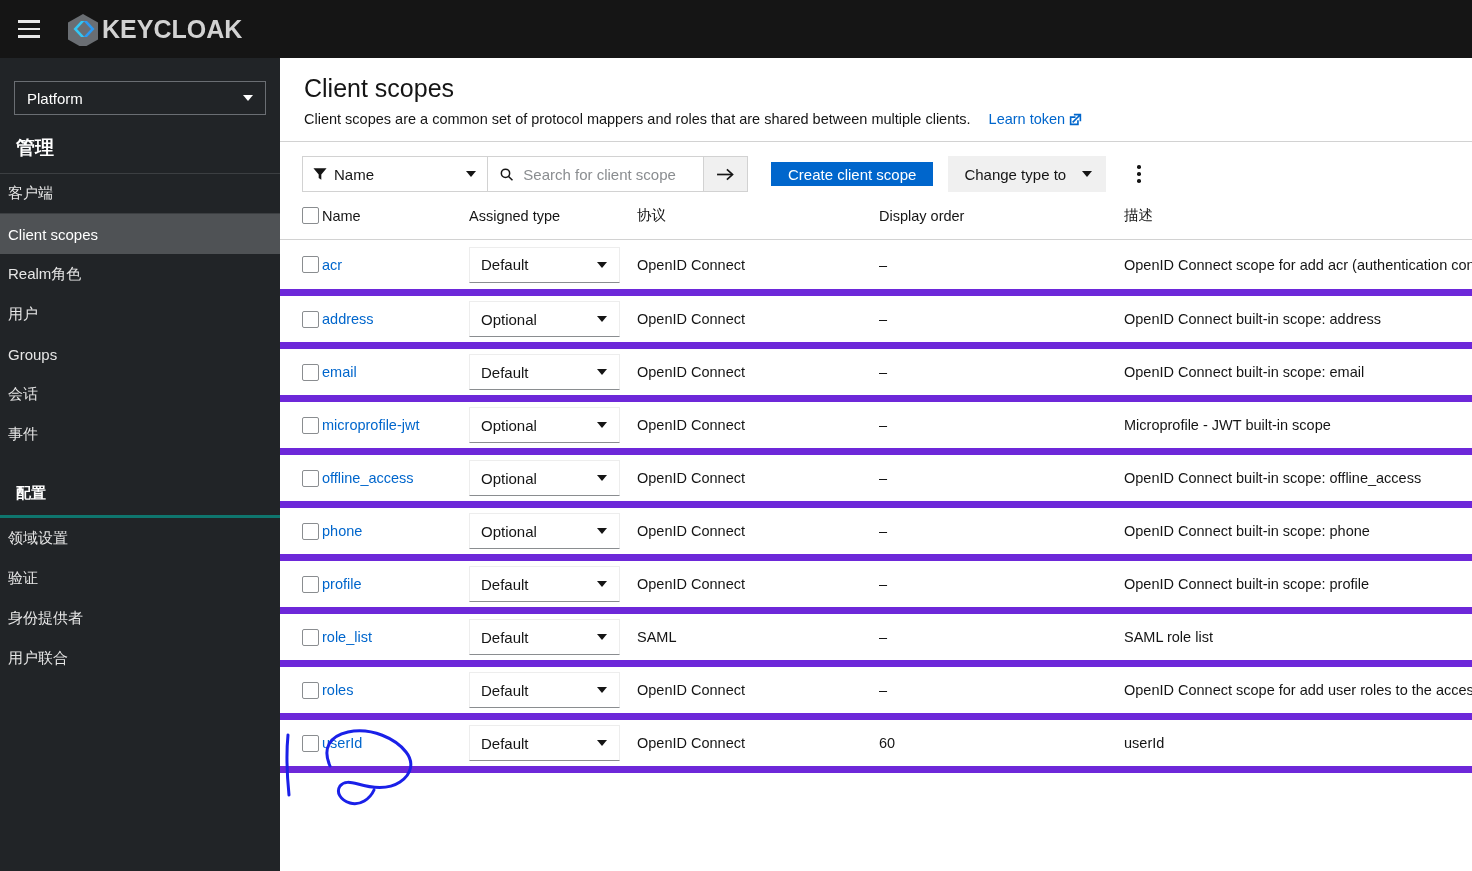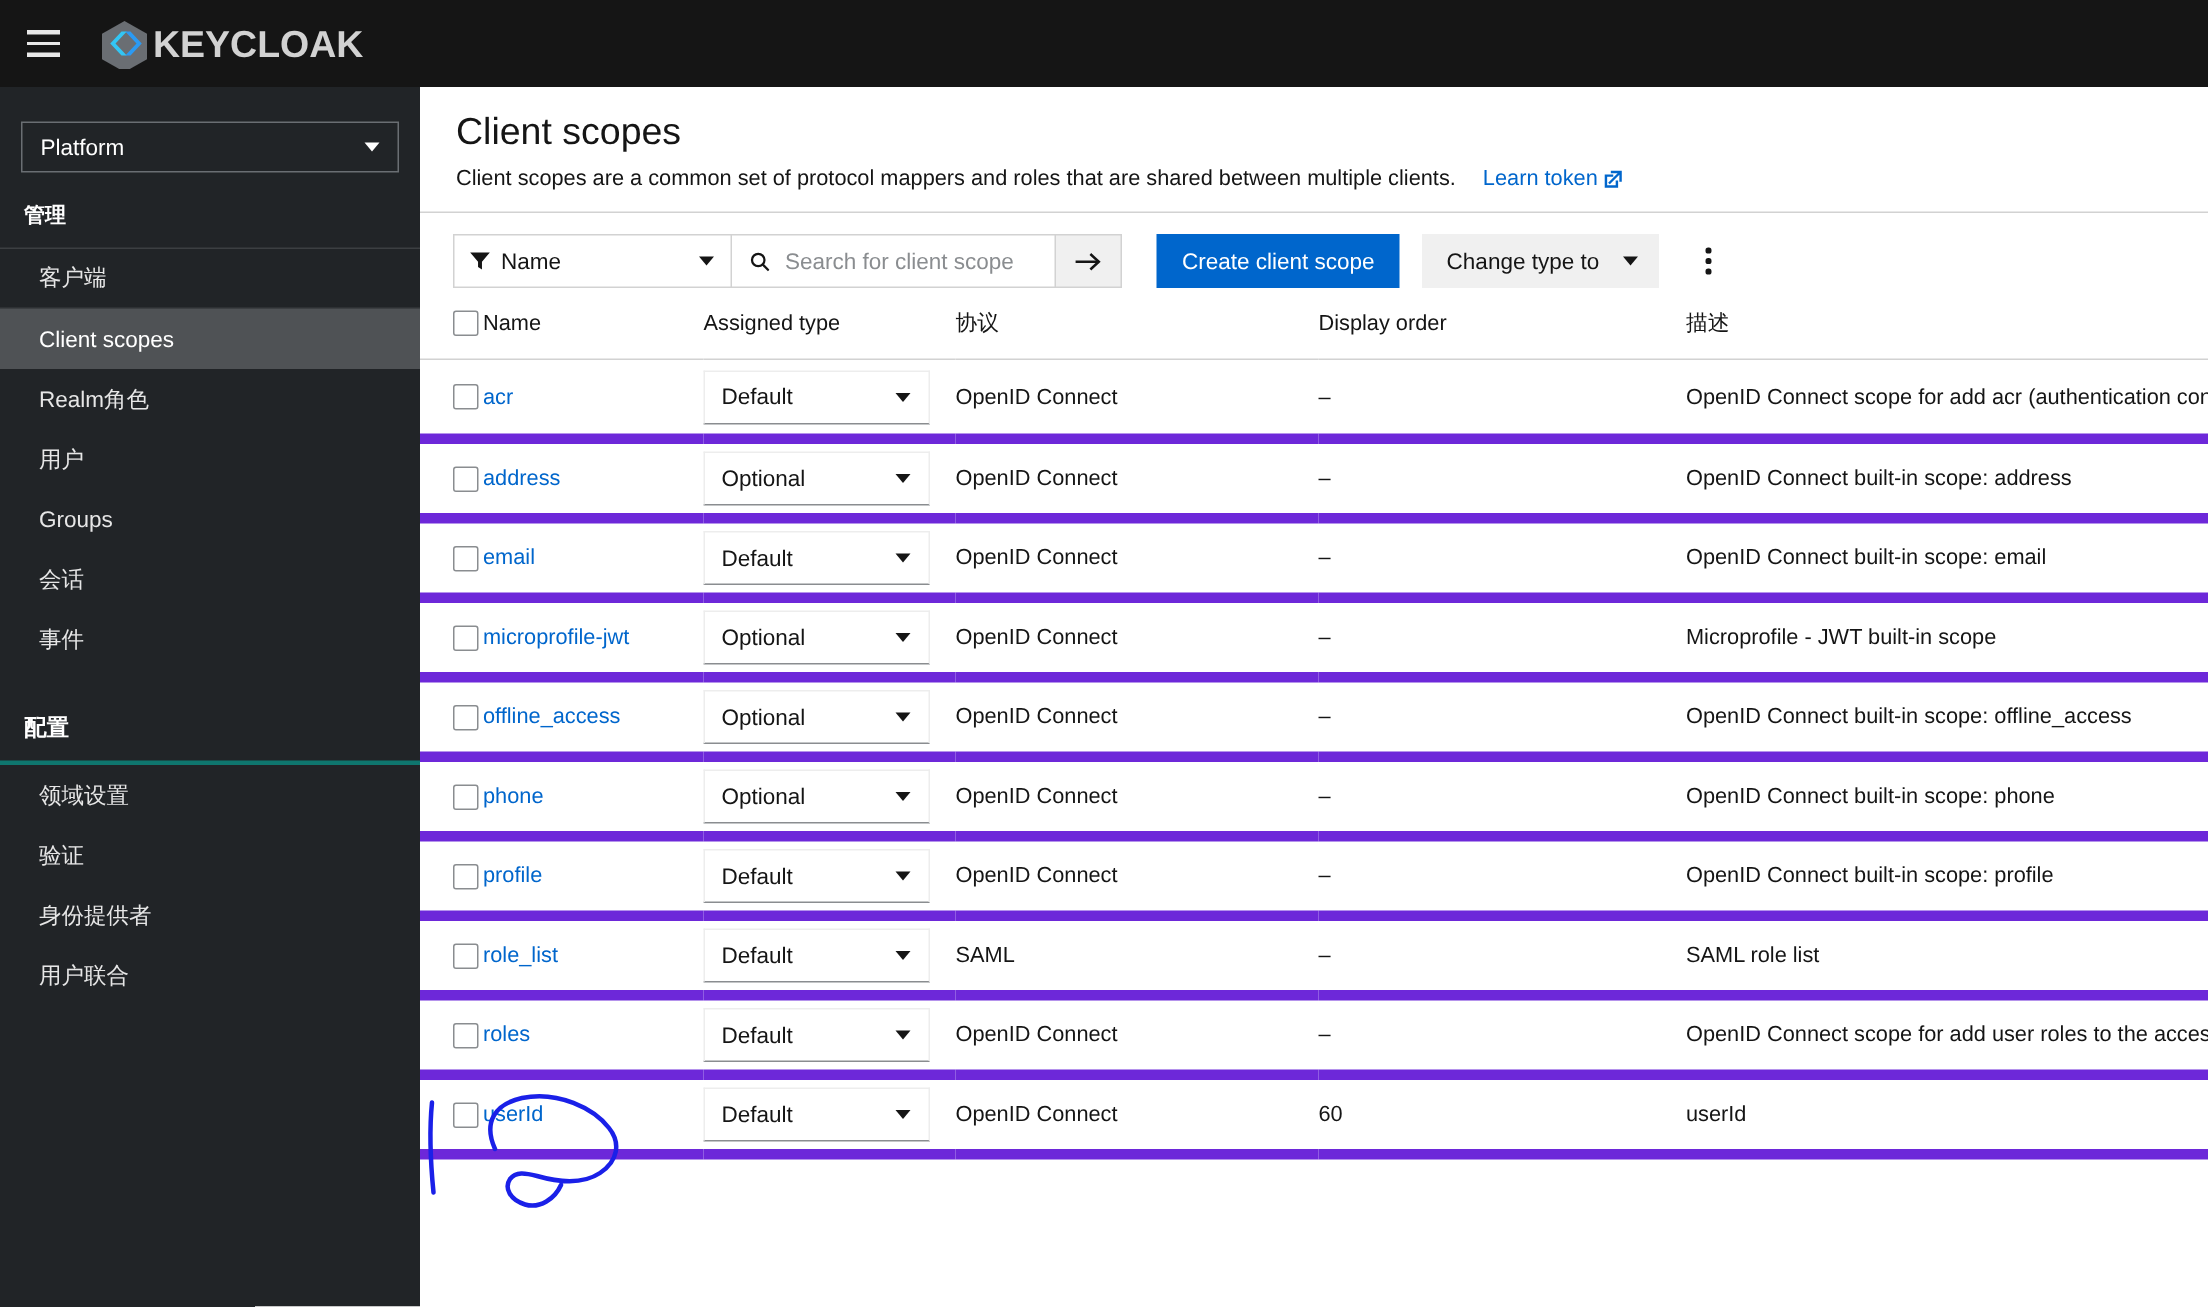--- a/index.html
+++ b/index.html
@@ -50,27 +50,27 @@
     width: 0; height: 0;
     border-left: 5px solid transparent;
     border-right: 5px solid transparent;
     border-top: 6px solid #fff;
   }
   .nav-section {
     margin-top: 20px;
     border-bottom: 1px solid #3c3f42;
   }
   .nav-section-title {
-    font-size: 14px; font-weight: bold; color: #fff;
+    font-size: 19px; font-weight: bold; color: #fff;
     padding: 0 16px 12px 16px;
   }
   .nav-item {
     height: 40px;
     display: flex; align-items: center;
-    padding: 0 26px;
+    padding: 0 8px;
     font-size: 15px;
     color: #e6e6e6;
     border-bottom: 1px solid #3c3f42;
     cursor: pointer;
   }
   .nav-item.plain { border-bottom: none; }
   .nav-item.active {
     background: #4f5255;
     color: #fff;
     border-bottom: none;
@@ -150,21 +150,21 @@
   .search-wrap input::placeholder { color: #8a8d90; }
   .search-go {
     width: 44px; height: 36px;
     border: 1px solid #d2d2d2;
     border-left: none;
     background: #f0f0f0;
     display: flex; align-items: center; justify-content: center;
     cursor: pointer;
   }
   .btn-primary {
-    height: 36px;
+    height: 24px;
     background: #0066cc;
     color: #fff;
     border: none;
     font-size: 15px;
     font-family: "Liberation Sans", sans-serif;
     padding: 0 17px;
     margin-left: 23px;
     cursor: pointer;
   }
   .btn-secondary {

